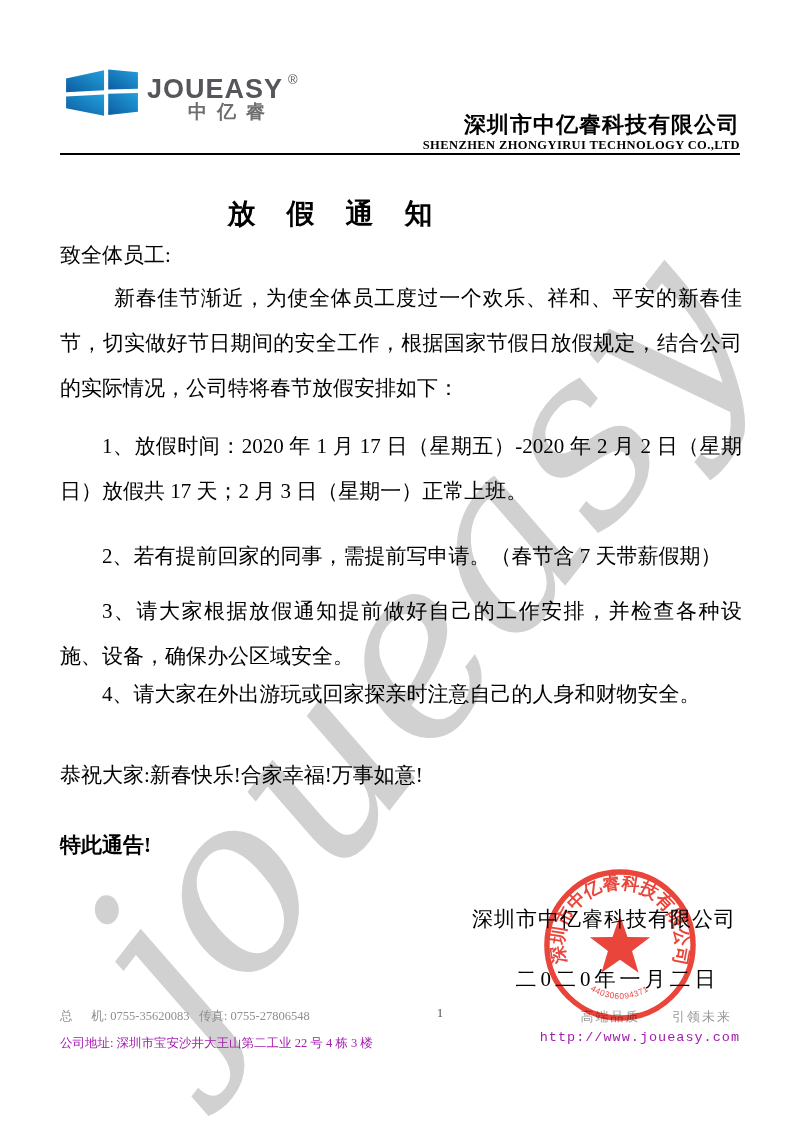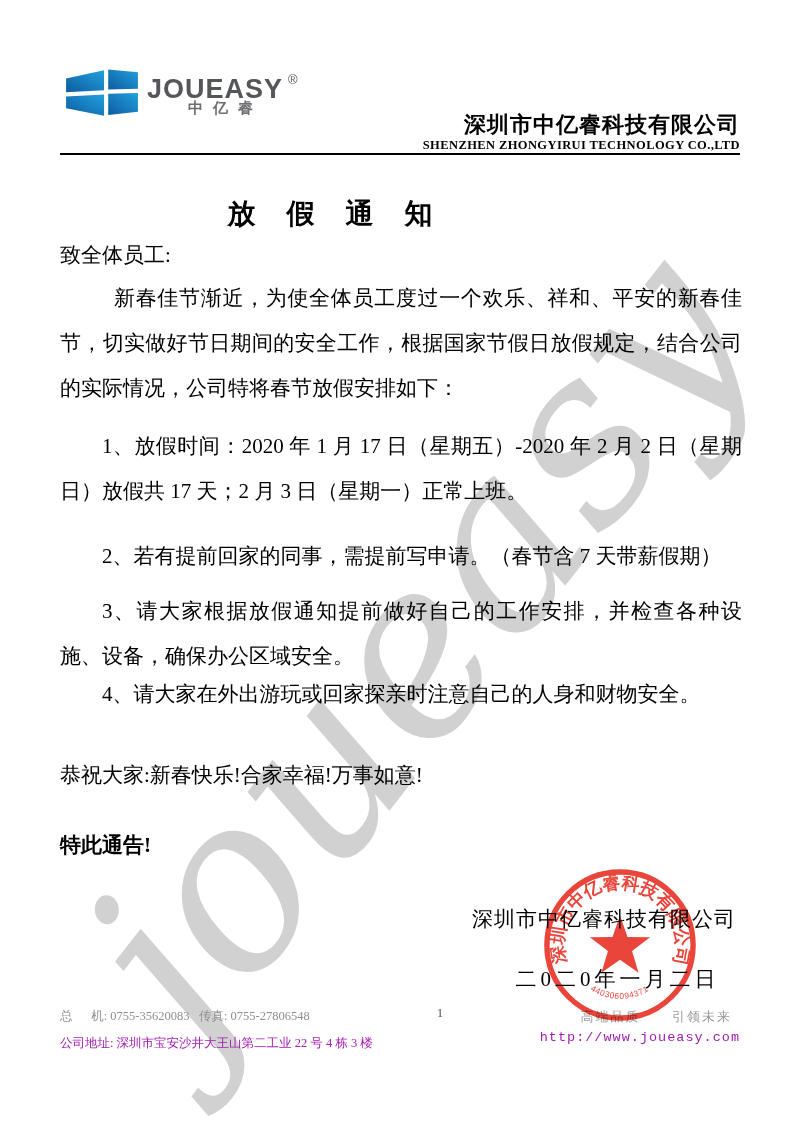--- a/index.html
+++ b/index.html
@@ -38,21 +38,21 @@
   .brand{
     left:147px;top:72px;
     font-family:"Liberation Sans","DejaVu Sans",sans-serif;
     font-weight:700;font-size:27px;letter-spacing:1px;color:#55565a;
     white-space:nowrap;
   }
   .brand sup{font-size:13px;font-weight:400;vertical-align:14px;margin-left:5px;color:#55565a;}
   .brand-cn{
     left:188px;top:99px;
     font-family:"Liberation Sans","DejaVu Sans",sans-serif;
-    font-size:15px;letter-spacing:10px;color:#6d6e71;font-weight:700;
+    font-size:19px;letter-spacing:10px;color:#6d6e71;font-weight:700;
   }
   .company-cn{
     right:60px;top:110px;
     font-family:"Liberation Sans","DejaVu Sans",sans-serif;
     font-weight:700;font-size:22px;letter-spacing:1px;text-align:right;
   }
   .company-en{
     right:60px;top:138px;
     font-weight:700;font-size:12.5px;letter-spacing:.4px;text-align:right;
   }

